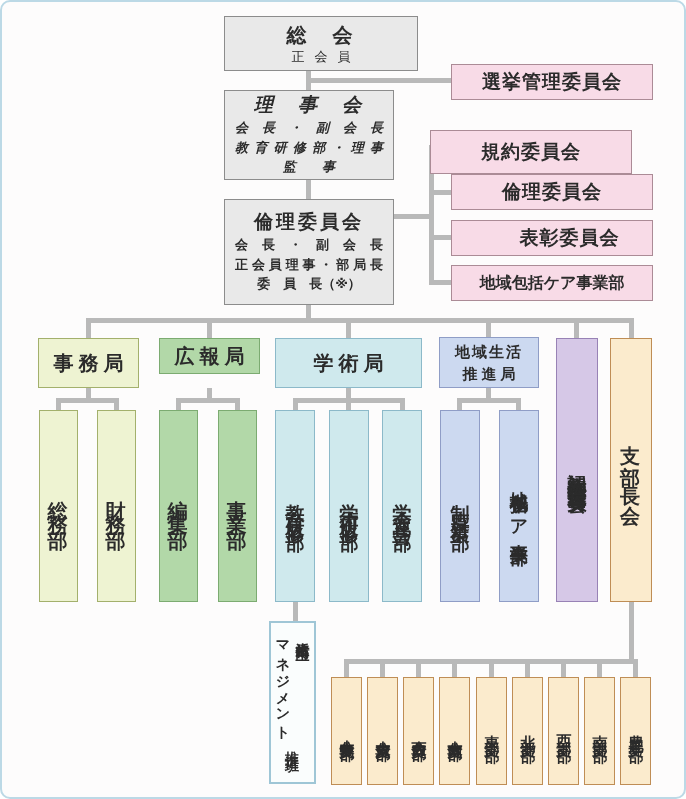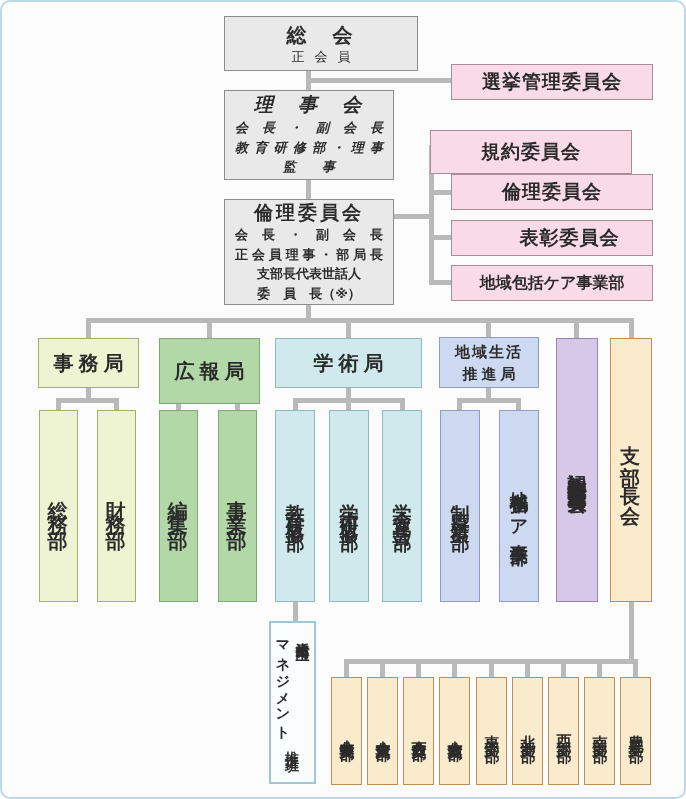--- a/index.html
+++ b/index.html
@@ -114,21 +114,20 @@
     <div class="btitle" style="font-size:19px;">理　事　会</div>
     <div class="bline jline">会長・副会長</div>
     <div class="bline jline">教育研修部・理事</div>
     <div class="bline lline">監　　事</div>
   </div>
 
   <div class="box gbox" style="left:222px;top:197px;width:170px;height:106px;">
     <div class="btitle" style="font-size:19px;">倫理委員会</div>
     <div class="bline jline">会長・副会長</div>
     <div class="bline jline">正会員理事・部局長</div>
-    <div class="bline lline">支部長代表世話人</div>
     <div class="bline lline">委　員　長（※）</div>
   </div>
 
   <div class="box pinkbox" style="left:449px;top:62px;width:202px;height:36px;">
     <span>選挙管理委員会</span>
   </div>
   <div class="box pinkbox" style="left:428px;top:128px;width:202px;height:44px;">
     <span>規約委員会</span>
   </div>
   <div class="box pinkbox" style="left:449px;top:172px;width:202px;height:36px;">
@@ -137,21 +136,21 @@
   <div class="box pinkbox" style="left:449px;top:218px;width:202px;height:36px;padding-left:35px;">
     <span>表彰委員会</span>
   </div>
   <div class="box pinkbox" style="left:449px;top:263px;width:202px;height:36px;font-size:16px;letter-spacing:0;">
     <span>地域包括ケア事業部</span>
   </div>
 
   <div class="box c-jimu bureau" style="left:36px;top:336px;width:101px;height:50px;">
     <span>事務局</span>
   </div>
-  <div class="box c-kouhou bureau" style="left:157px;top:336px;width:101px;height:66px;">
+  <div class="box c-kouhou bureau" style="left:157px;top:336px;width:101px;height:36px;">
     <span>広報局</span>
   </div>
   <div class="box c-gaku bureau" style="left:273px;top:336px;width:147px;height:50px;">
     <span>学術局</span>
   </div>
   <div class="box c-chiiki" style="left:437px;top:335px;width:100px;height:51px;">
     <div class="chiiki2">地域生活</div>
     <div class="chiiki2" style="letter-spacing:4px;text-indent:4px;">推進局</div>
   </div>
   <div class="box vbox v12 c-ninchi" style="left:554px;top:336px;width:42px;height:264px;">

